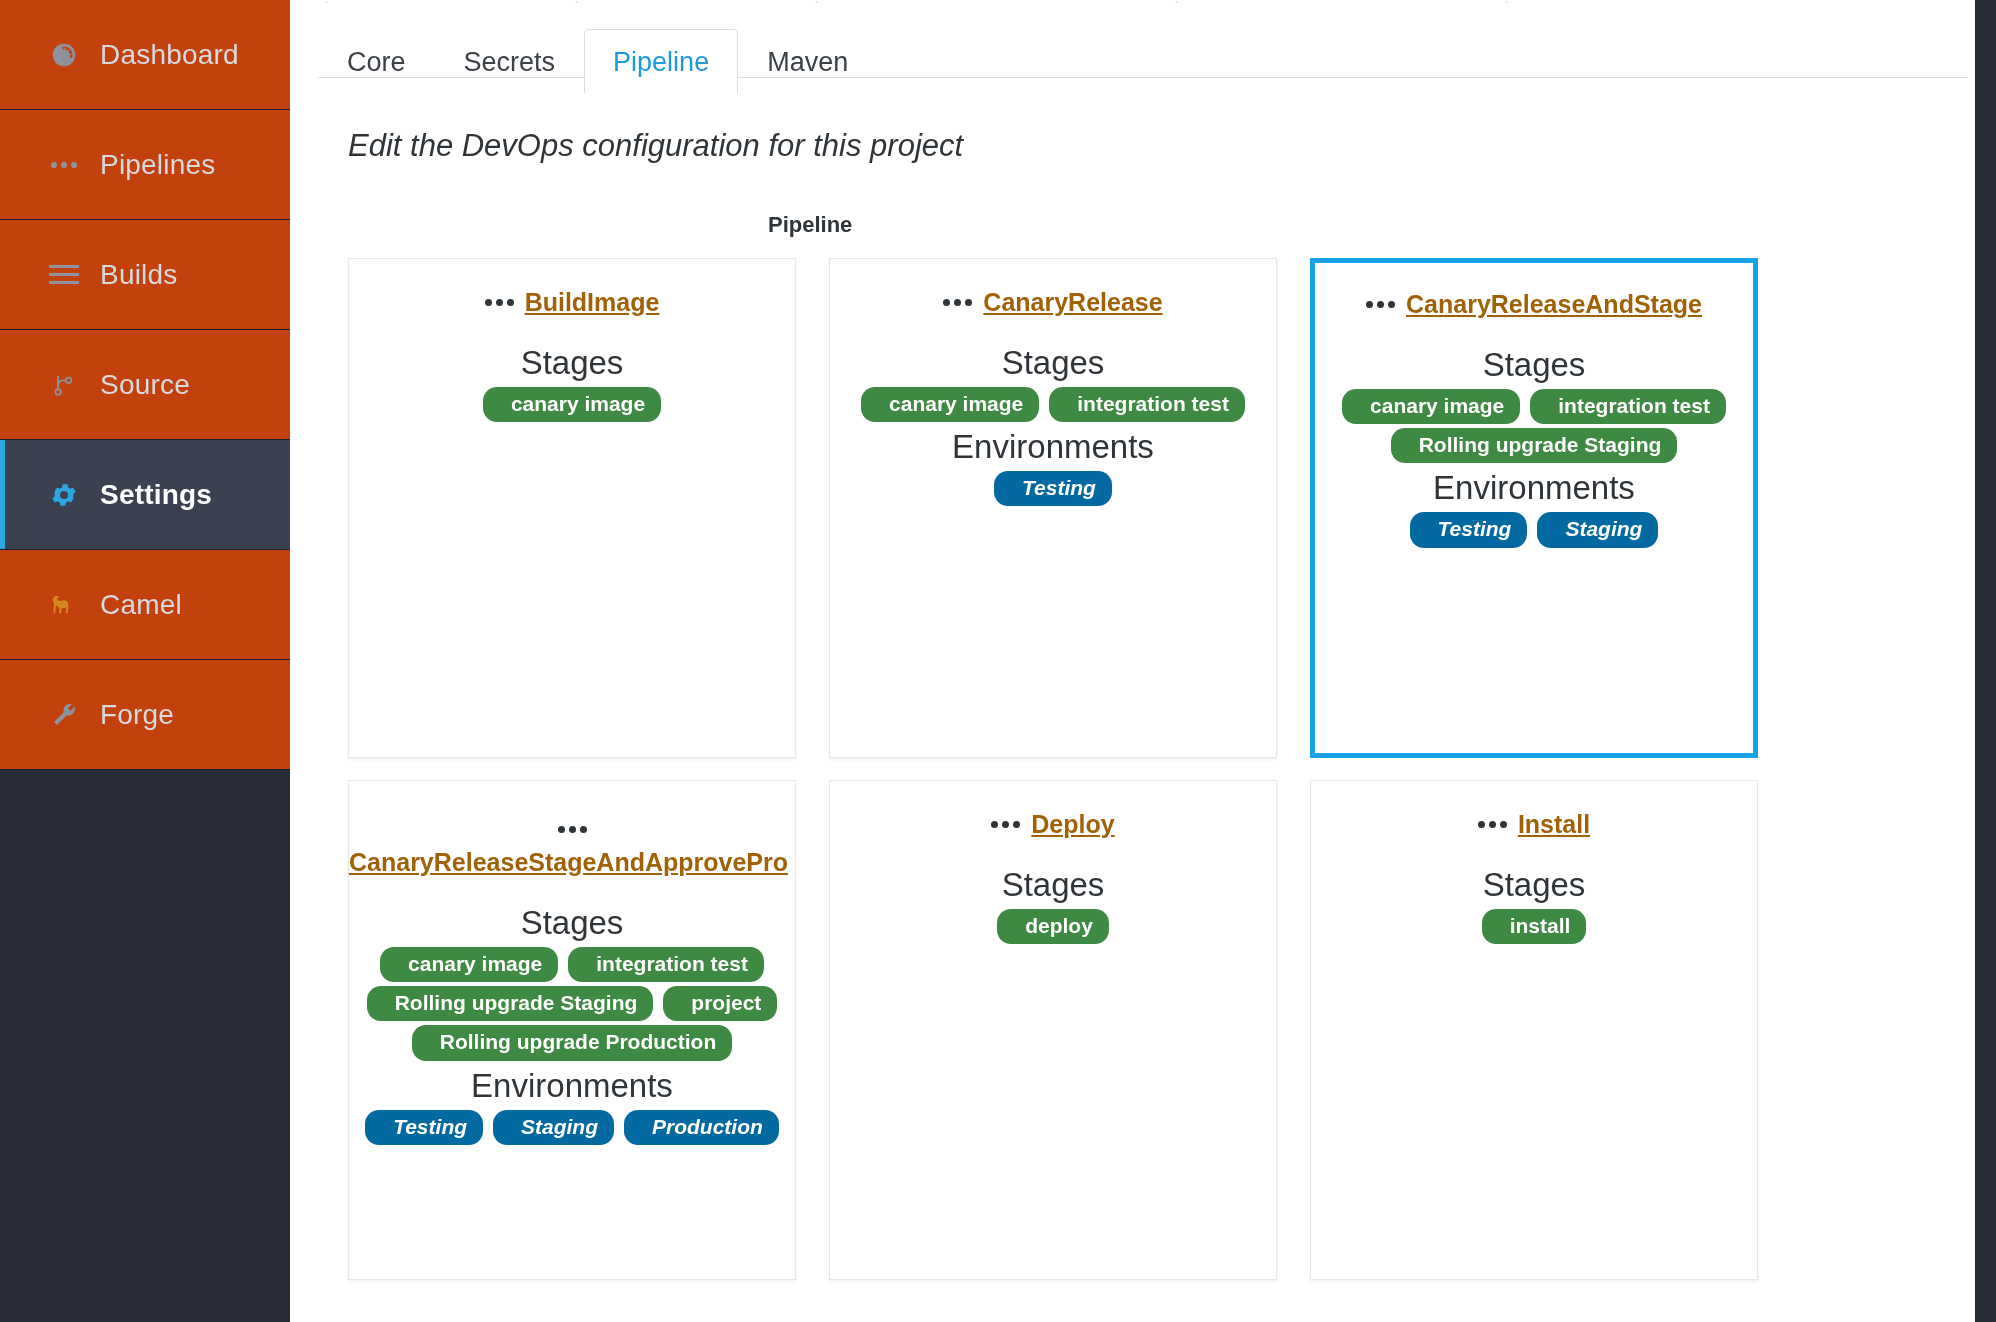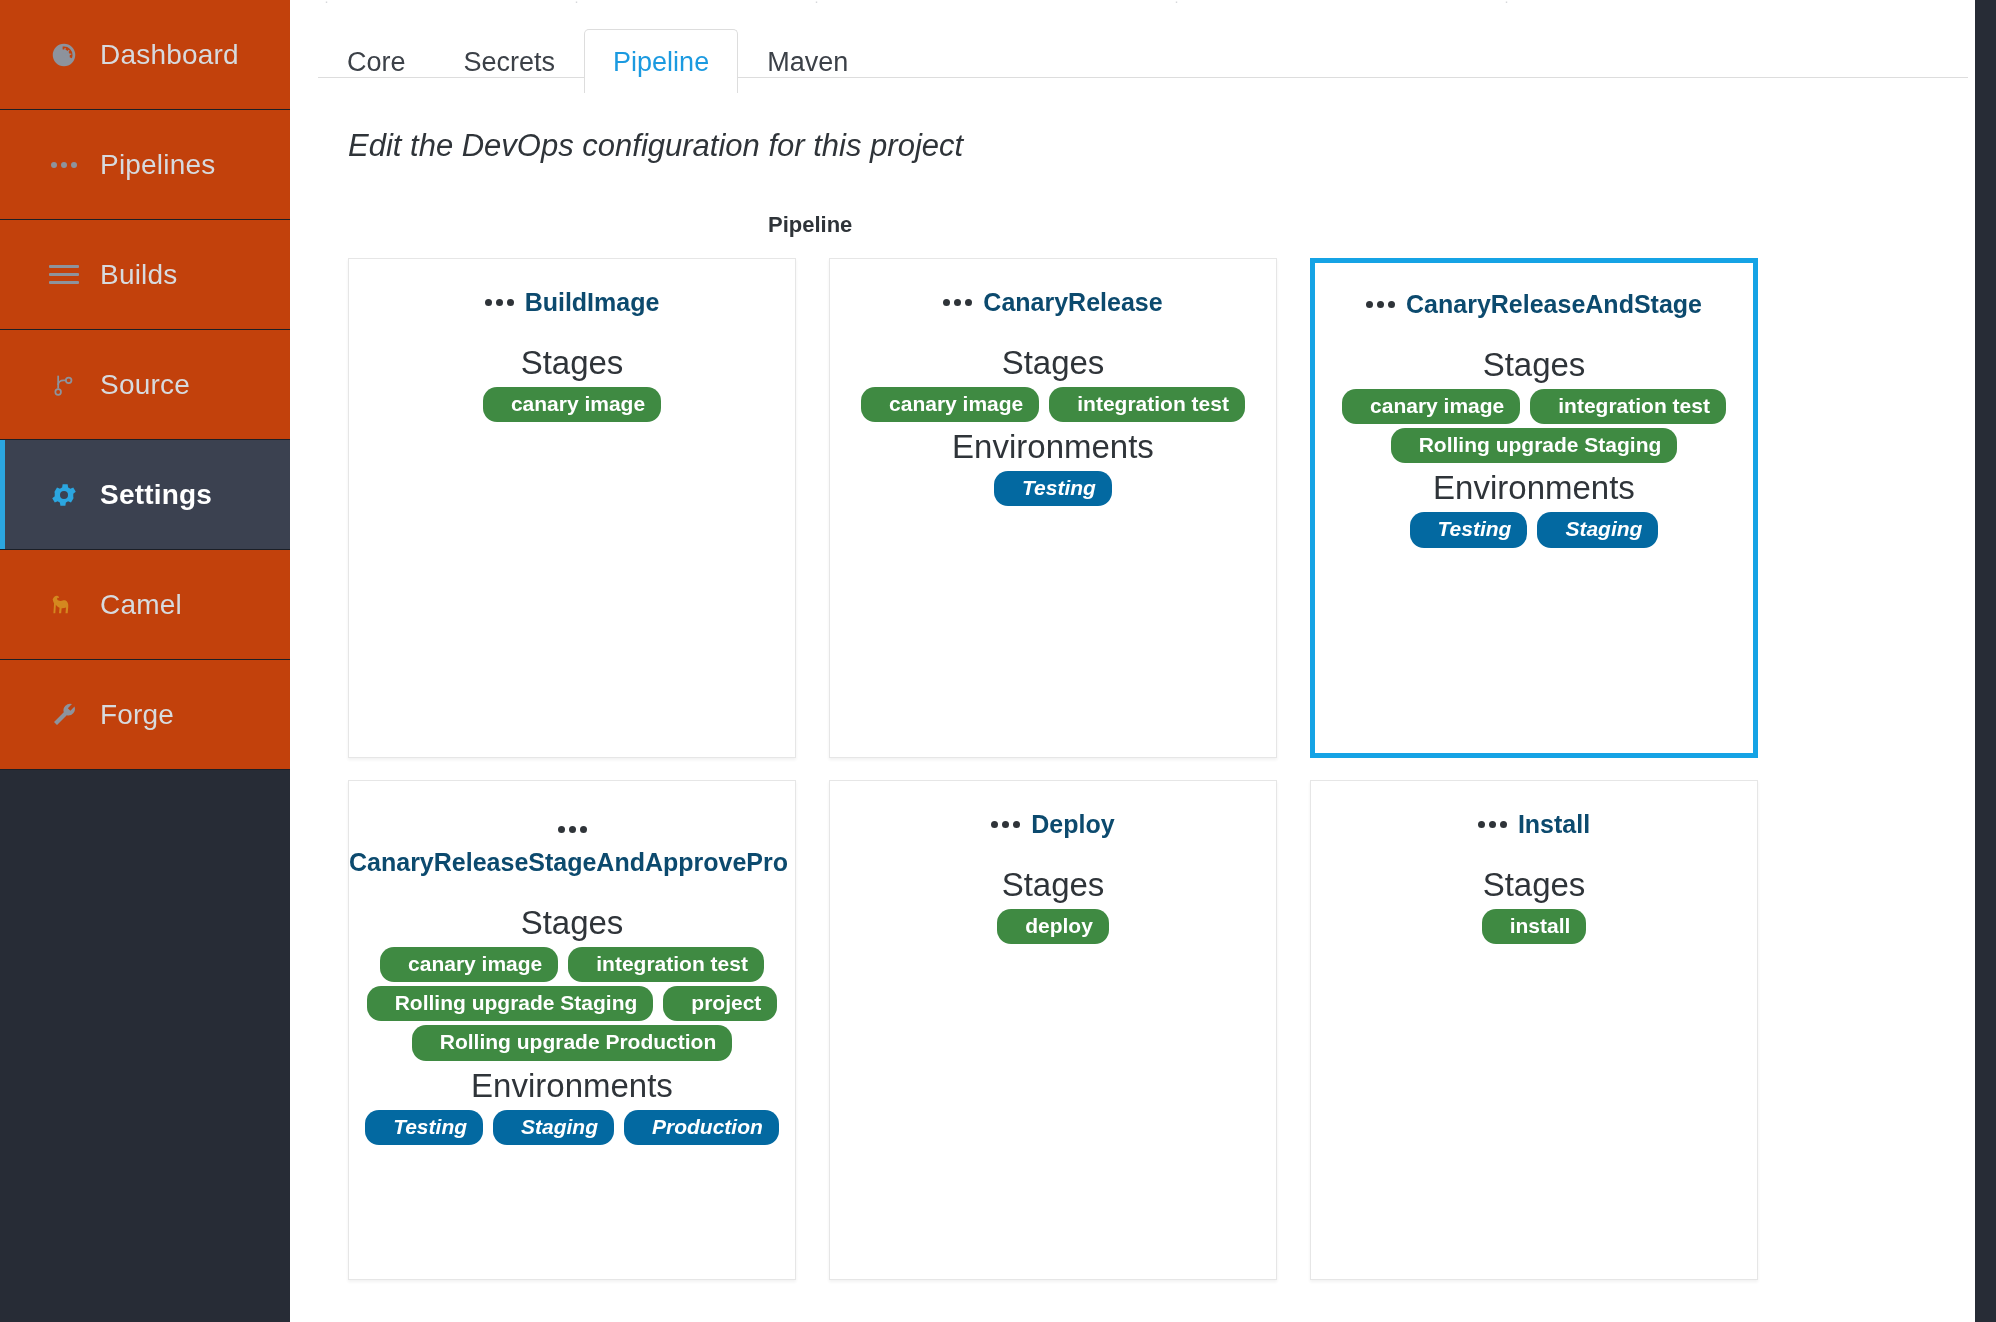--- a/index.html
+++ b/index.html
@@ -170,27 +170,28 @@
   }
   .card.selected {
     border: 5px solid #15a3e5;
     box-shadow: none;
     padding-top: 26px;
   }
 
   .card-title {
     font-size: 25px;
     font-weight: bold;
-    color: #0c4a6e;
+    color: #a16207;
     white-space: nowrap;
     display: flex;
     align-items: center;
     justify-content: center;
     gap: 11px;
     line-height: 1.25;
+    text-decoration: underline;
   }
   .card-title .dots-icon { color: #2f3439; }
   .card-title .dots-icon i { width: 7px; height: 7px; }
 
   
   .card-title.wrapped {
     display: block;
   }
   .card-title.wrapped .dots-icon {
     display: inline-flex;

